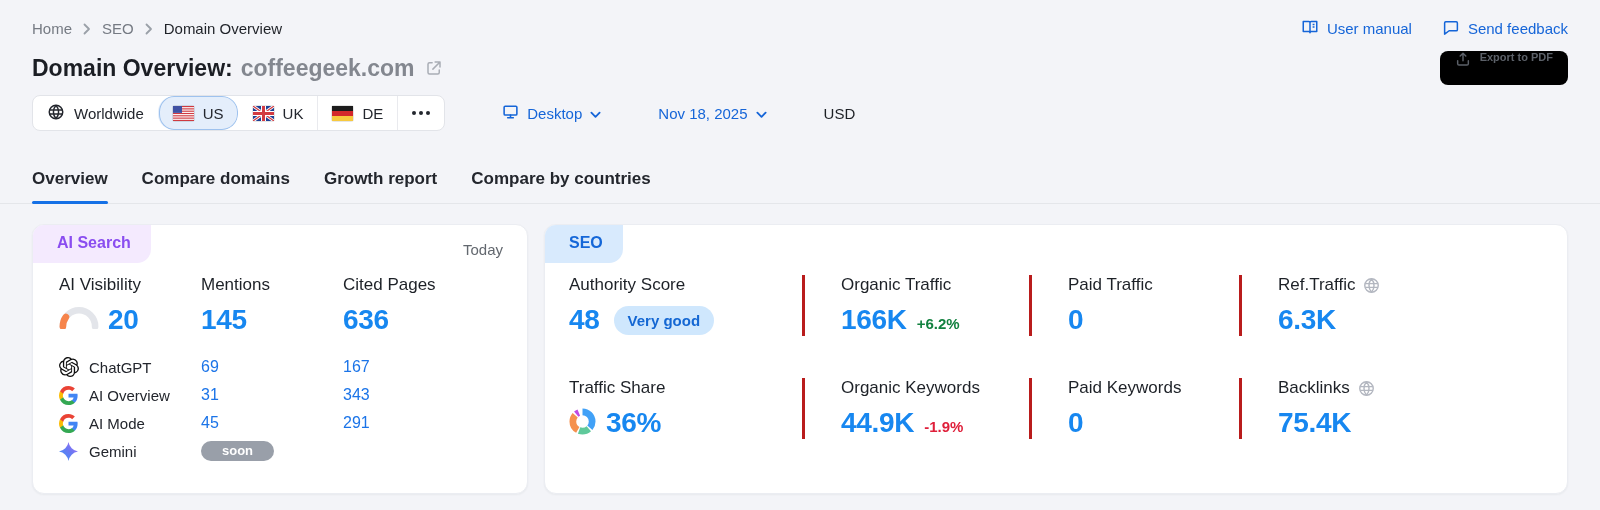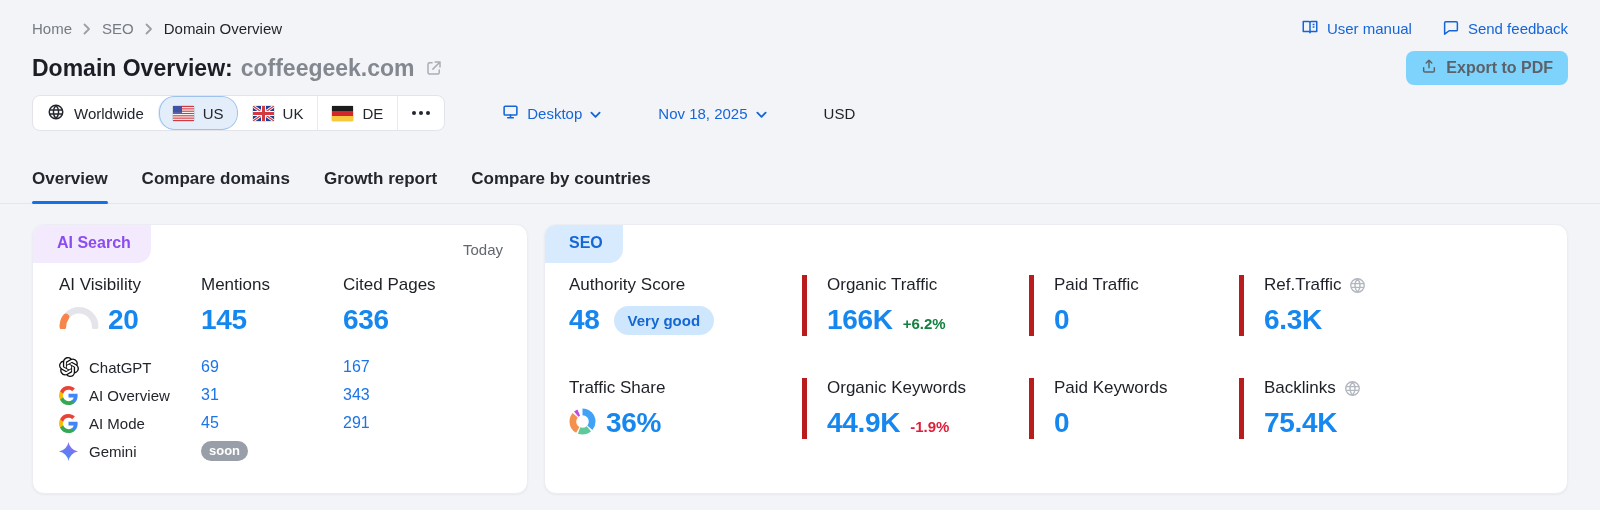--- a/index.html
+++ b/index.html
@@ -19,22 +19,22 @@
   .crumb.current { color: #1f2228; }
   .crumb-sep { display: inline-flex; color: #9aa0a8; }
   .top-links { display: flex; align-items: center; gap: 30px; }
   .top-link { display: inline-flex; align-items: center; gap: 8px; color: #1565d8; font-size: 15px; font-weight: 500; cursor: pointer; }
 
   
   .title-row { margin-top: 12px; display: flex; justify-content: space-between; align-items: center; }
   .page-title { font-size: 23px; font-weight: 700; color: #1b1e24; display: flex; align-items: center; gap: 8px; }
   .page-title .domain { color: #83878f; }
   .ext-icon { color: #a9adb5; display: inline-flex; margin-left: 2px; }
-  .export-btn { display: inline-flex; align-items: center; gap: 9px; height: 34px; padding: 0 15px;
-    background: #7dd3fc; border: none; border-radius: 8px; color: #5c6169; font-size: 16px; font-weight: 600;
+  .export-btn { display: inline-flex; align-items: flex-start; gap: 9px; height: 34px; padding: 0 15px;
+    background: #000000; border: none; border-radius: 8px; color: #5c6169; font-size: 11px; font-weight: 600;
     font-family: inherit; cursor: pointer; }
 
   
   .filter-row { margin-top: 10px; display: flex; align-items: center; gap: 57px; }
   .segmented { display: inline-flex; align-items: stretch; background: #fff; border: 1px solid #e2e4e9; border-radius: 8px; }
   .seg { display: inline-flex; align-items: center; gap: 9px; padding: 0 14px; height: 34px;
     font-size: 15px; font-weight: 500; color: #23262d; cursor: pointer; border-left: 1px solid #e9eaee; }
   .seg:first-child { border-left: none; }
   .seg.selected { background: #e4eefb; border-radius: 16px; box-shadow: inset 0 0 0 1px #9ec2ee; border-left-color: transparent; }
   .seg.selected + .seg { border-left-color: transparent; }
@@ -65,25 +65,25 @@
   
   .ai-body { padding: 50px 26px 0; }
   .ai-stats { display: grid; grid-template-columns: 142px 142px 1fr; }
   .stat-label { font-size: 17px; color: #1d2127; margin-bottom: 9px; }
   .stat-value { display: flex; align-items: center; gap: 9px; font-size: 28px; font-weight: 700; color: #1787f0; letter-spacing: -.3px; }
   .platforms { margin-top: 17px; display: grid; grid-template-columns: 30px 112px 142px 1fr; grid-auto-rows: 28px; align-items: center; }
   .p-icon { display: inline-flex; align-items: center; }
   .p-name { font-size: 15px; color: #23262d; }
   .p-num { font-size: 16px; color: #1b74e8; cursor: pointer; }
   .soon-chip { justify-self: start; background: #999fa9; color: #fff; font-size: 13px; font-weight: 600;
-    padding: 3px 8px 4px; border-radius: 11px; line-height: 1; }
+    padding: 3px 21px 4px; border-radius: 11px; line-height: 1; }
 
   
   .seo-grid { padding: 50px 24px 0; display: grid; grid-template-columns: 233px 227px 210px 1fr; row-gap: 42px; }
-  .metric.with-div { border-left: 5px solid #b91c1c; padding-left: 20px; }
+  .metric.with-div { border-left: 3px solid #b91c1c; padding-left: 36px; }
   .m-label { font-size: 17px; color: #1d2127; display: flex; align-items: center; gap: 8px; }
   .m-value-row { margin-top: 9px; display: flex; align-items: center; gap: 10px; }
   .m-value { font-size: 28px; font-weight: 700; color: #1787f0; letter-spacing: -.3px; cursor: pointer; }
   .delta { font-size: 15px; font-weight: 700; align-self: flex-end; margin-bottom: 4px; }
   .delta.up { color: #12813f; }
   .delta.down { color: #df1f3a; }
   .rating-chip { background: #cfe7fd; color: #1467d3; font-size: 15px; font-weight: 700; padding: 6px 14px; border-radius: 15px; margin-left: 4px; }
   .info-globe { color: #b3b7c0; display: inline-flex; }
 </style>
 </head>

